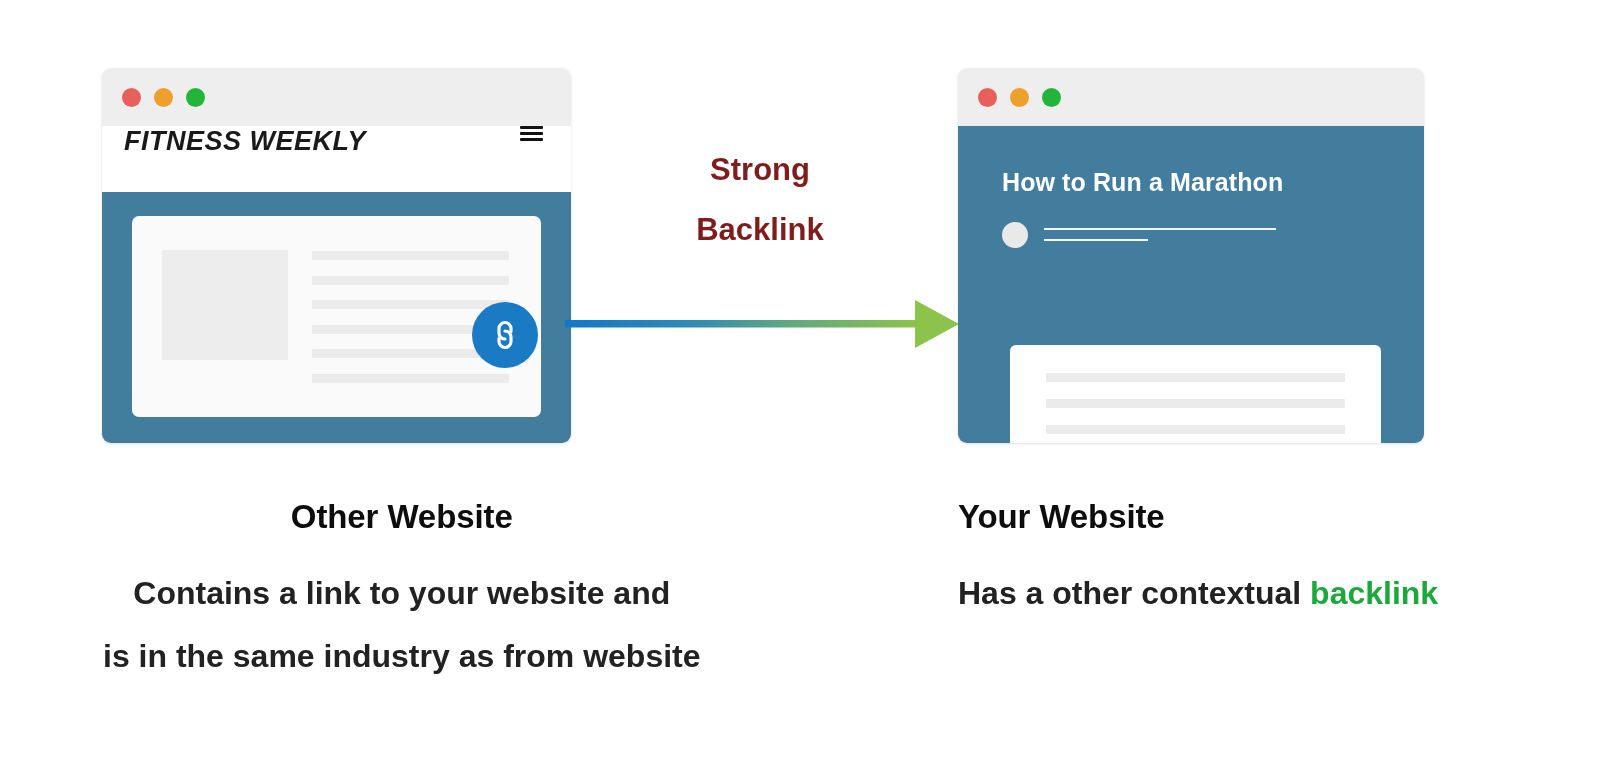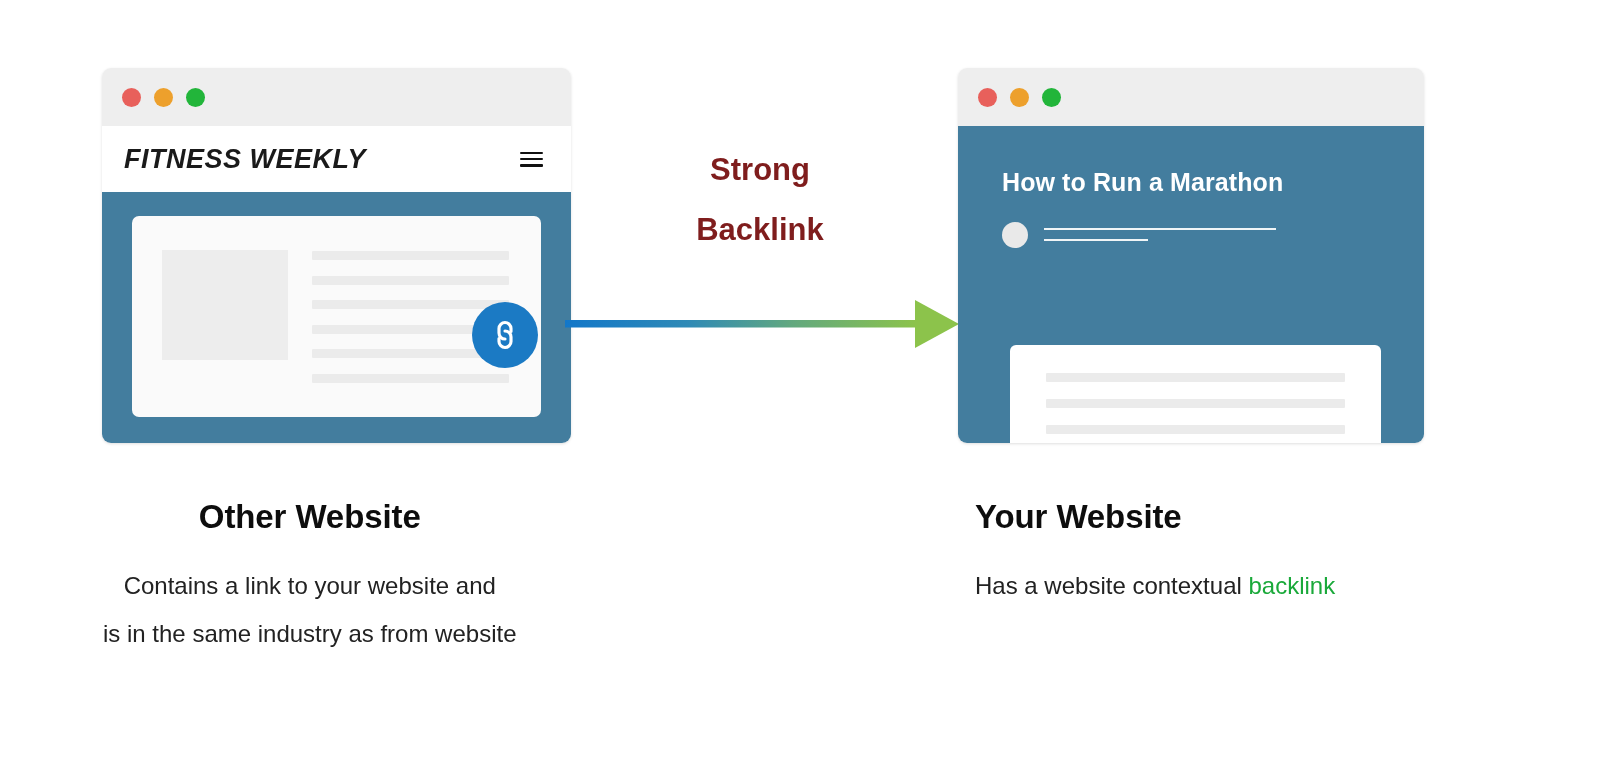--- a/index.html
+++ b/index.html
@@ -46,21 +46,21 @@
   #left-window {
     left: 102px;
     top: 68px;
     width: 469px;
     height: 375px;
   }
   .site-nav {
     height: 66px;
     background: #ffffff;
     display: flex;
-    align-items: center;
+    align-items: flex-start;
     justify-content: space-between;
     padding: 0 28px 0 22px;
     box-sizing: border-box;
   }
   .site-logo {
     font-family: "Liberation Sans", sans-serif;
     font-weight: bold;
     font-style: italic;
     font-size: 27px;
     letter-spacing: 0.5px;
@@ -221,34 +221,34 @@
     color: #7f1d1d;
     line-height: 1.95;
   }
   #strong-backlink-label span { display: block; }
 
   
   .caption {
     position: absolute;
   }
   #caption-left  { left: 103px; top: 498px; text-align: center; }
-  #caption-right { left: 958px; top: 498px; margin-left: 17px; }
+  #caption-right { left: 958px; top: 498px; }
   .caption h2 {
     margin: 0 0 26px 0;
     font-size: 33px;
     font-weight: bold;
     color: #0d0d0d;
     letter-spacing: -0.1px;
   }
   .caption p {
     margin: 0;
-    font-size: 24px;
+    font-size: 32px;
     line-height: 1.98;
     color: #222222;
-    font-weight: normal;
+    font-weight: bold;
   }
   .caption p .green {
     color: #1aa93a;
   }
 </style>
 </head>
 <body>
 
 <div class="window" id="left-window">
 
@@ -340,15 +340,15 @@
   <h2>Other Website</h2>
   <p>
     <span>Contains a link to your website and</span><br>
     <span>is in the same industry as from website</span>
   </p>
 </div>
 
 <div class="caption" id="caption-right">
   <h2>Your Website</h2>
   <p>
-    <span>Has a website contextual </span><span class="green">backlink</span><br>
+    <span>Has a other contextual </span><span class="green">backlink</span><br>
   </p>
 </div>
 
 </body></html>

